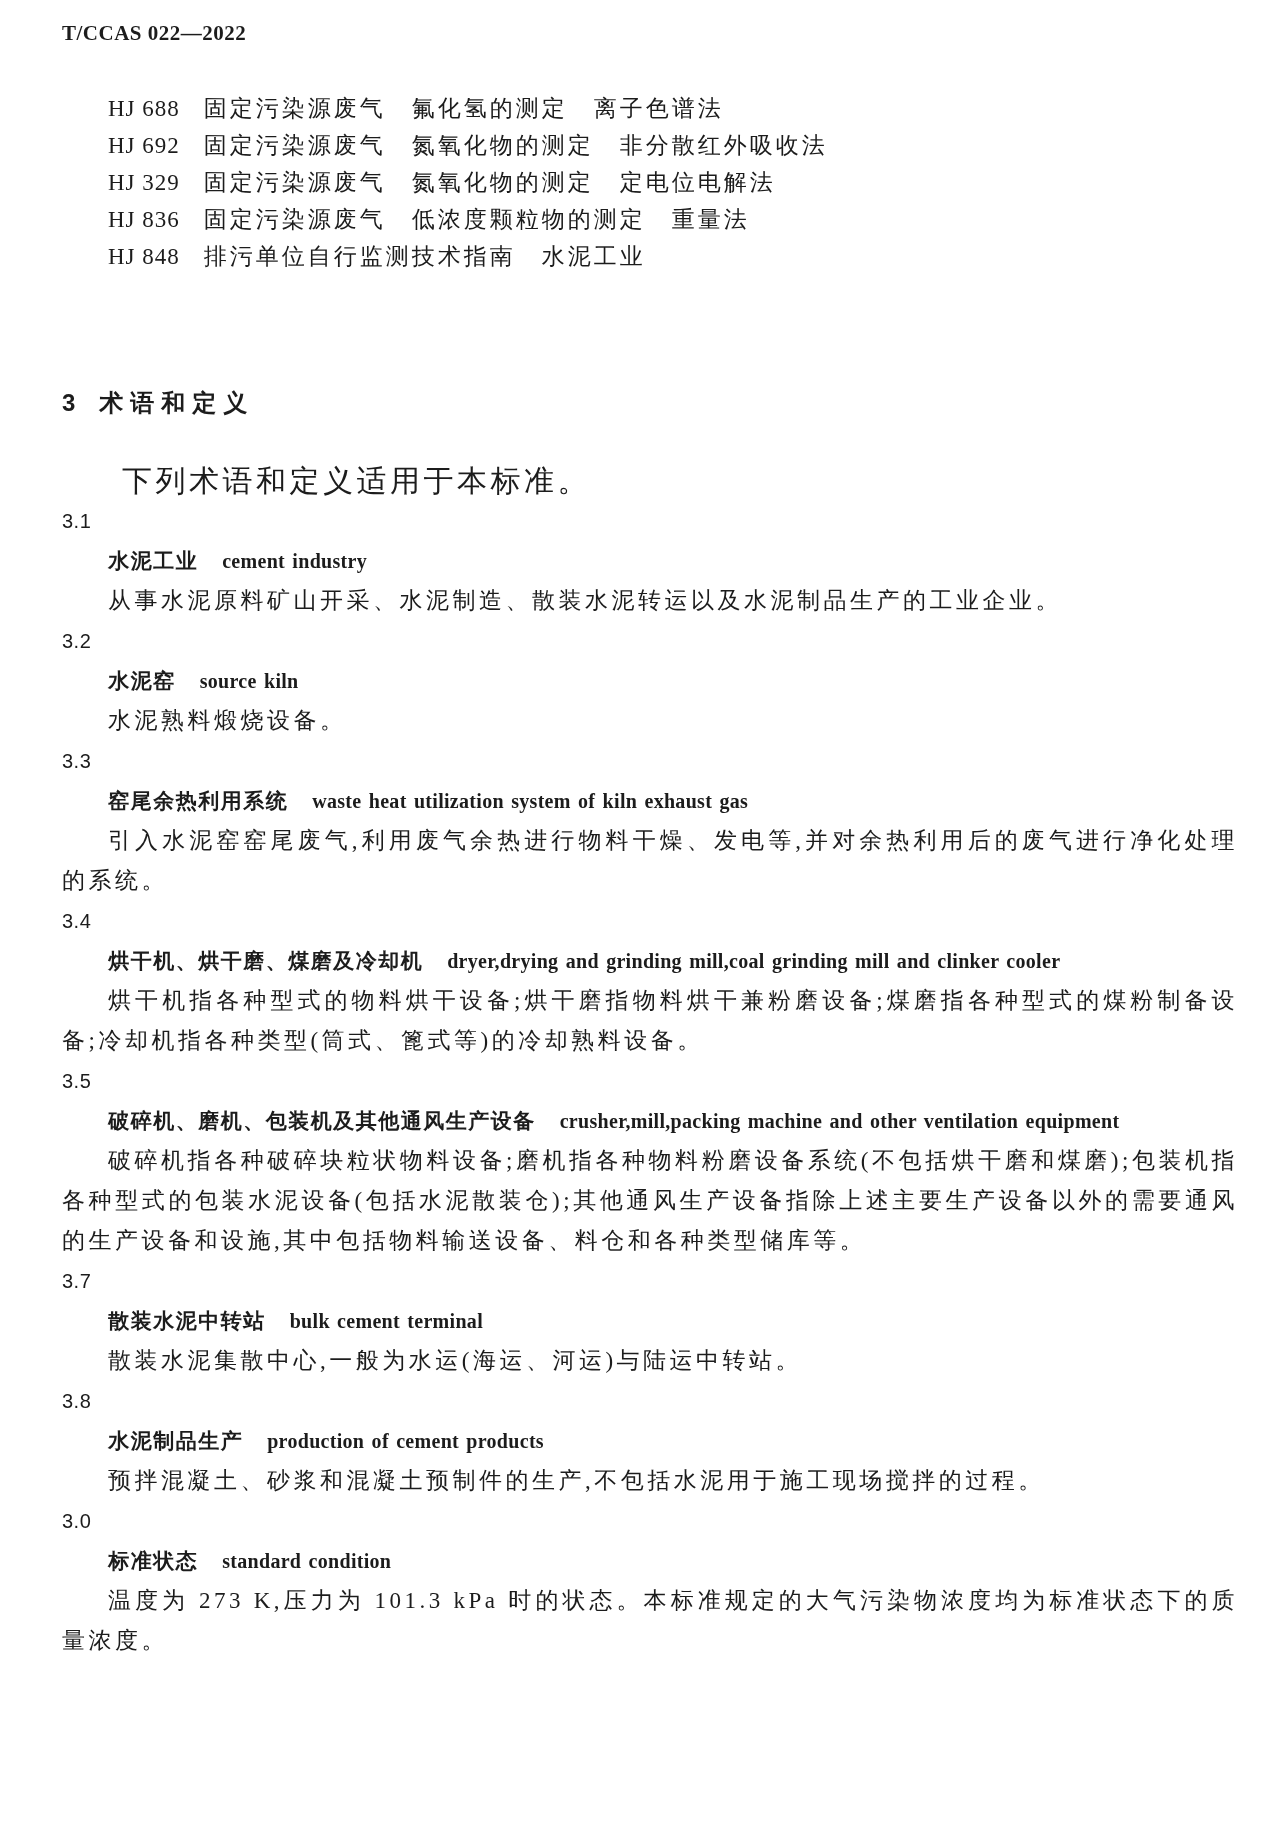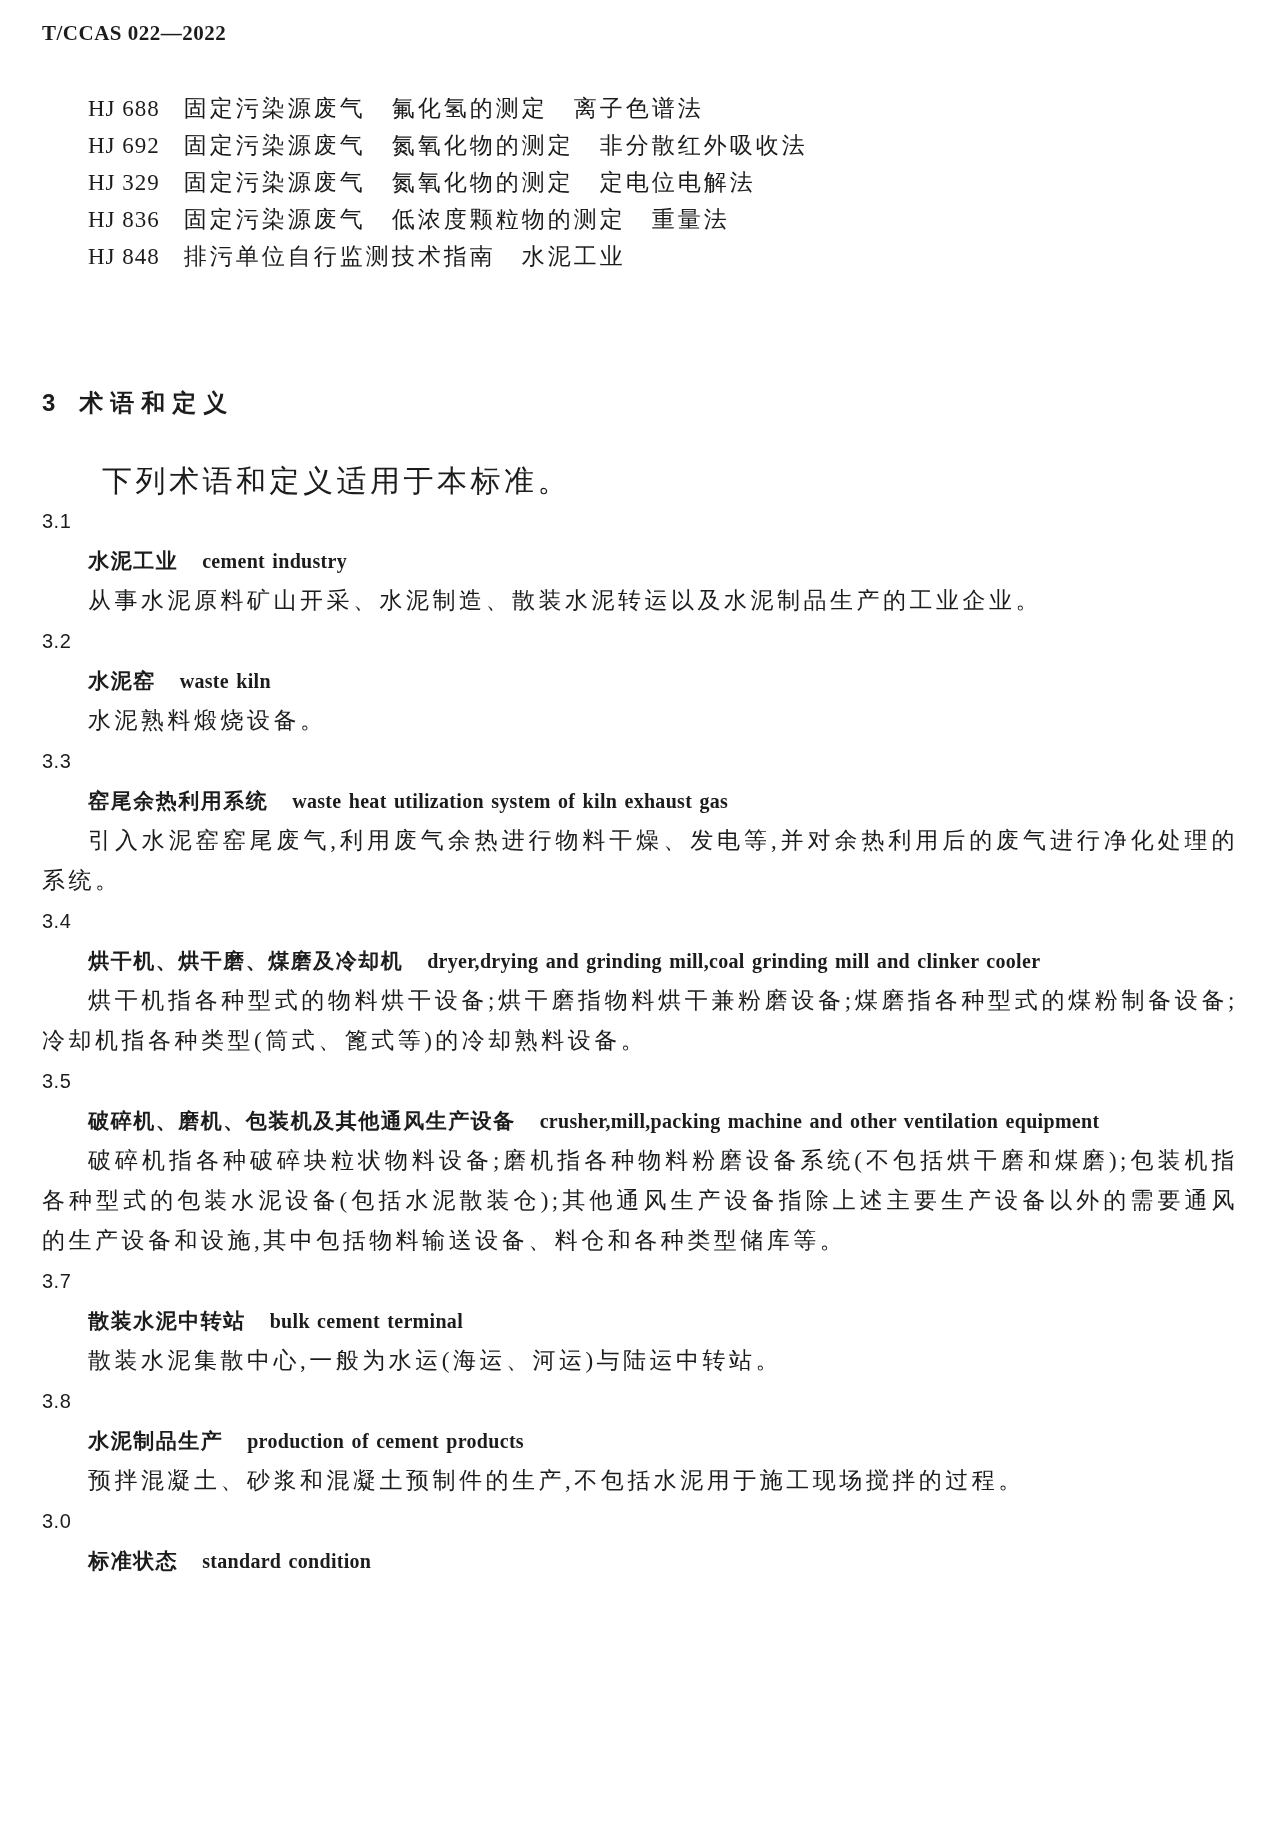--- a/index.html
+++ b/index.html
@@ -1,21 +1,21 @@
 <!DOCTYPE html>
 <html><head>
 <meta charset="utf-8">
 <style>
   html, body { margin: 0; padding: 0; background: #ffffff; }
   .page {
     position: relative;
     width: 1280px;
     height: 1746px;
     box-sizing: border-box;
-    padding: 20px 42px 0 42px;
+    padding: 20px 42px 0 62px;
     overflow: hidden;
     background: #ffffff;
     color: #1c1c1c;
     font-family: "Liberation Serif", "DejaVu Serif", serif;
   }
   .doc-header {
     font-family: "Liberation Serif", "DejaVu Serif", serif;
     font-weight: bold;
     font-size: 21px;
     letter-spacing: 0.5px;
@@ -115,21 +115,21 @@
   <div class="terms">
 
     <div>
       <p class="term-number">3.1</p>
       <p class="term-line"><span class="term-zh">水泥工业</span><span class="term-en">cement industry</span></p>
       <p class="term-def">从事水泥原料矿山开采、水泥制造、散装水泥转运以及水泥制品生产的工业企业。</p>
     </div>
 
     <div>
       <p class="term-number">3.2</p>
-      <p class="term-line"><span class="term-zh">水泥窑</span><span class="term-en">waste kiln</span></p>
+      <p class="term-line"><span class="term-zh">水泥窑</span><span class="term-en">source kiln</span></p>
       <p class="term-def">水泥熟料煅烧设备。</p>
     </div>
 
     <div>
       <p class="term-number">3.3</p>
       <p class="term-line"><span class="term-zh">窑尾余热利用系统</span><span class="term-en">waste heat utilization system of kiln exhaust gas</span></p>
       <p class="term-def">引入水泥窑窑尾废气,利用废气余热进行物料干燥、发电等,并对余热利用后的废气进行净化处理的系统。</p>
     </div>
 
     <div>
@@ -153,19 +153,20 @@
 
     <div>
       <p class="term-number">3.8</p>
       <p class="term-line"><span class="term-zh">水泥制品生产</span><span class="term-en">production of cement products</span></p>
       <p class="term-def">预拌混凝土、砂浆和混凝土预制件的生产,不包括水泥用于施工现场搅拌的过程。</p>
     </div>
 
     <div>
       <p class="term-number">3.0</p>
       <p class="term-line"><span class="term-zh">标准状态</span><span class="term-en">standard condition</span></p>
+      <p class="term-def">温度为 273 K,压力为 101.3 kPa 时的状态。本标准规定的大气污染物浓度均为标准状态下的质量浓度。</p>
     </div>
 
   </div>
 
   <div class="page-number">2</div>
 
 </div>
 
 </body></html>

